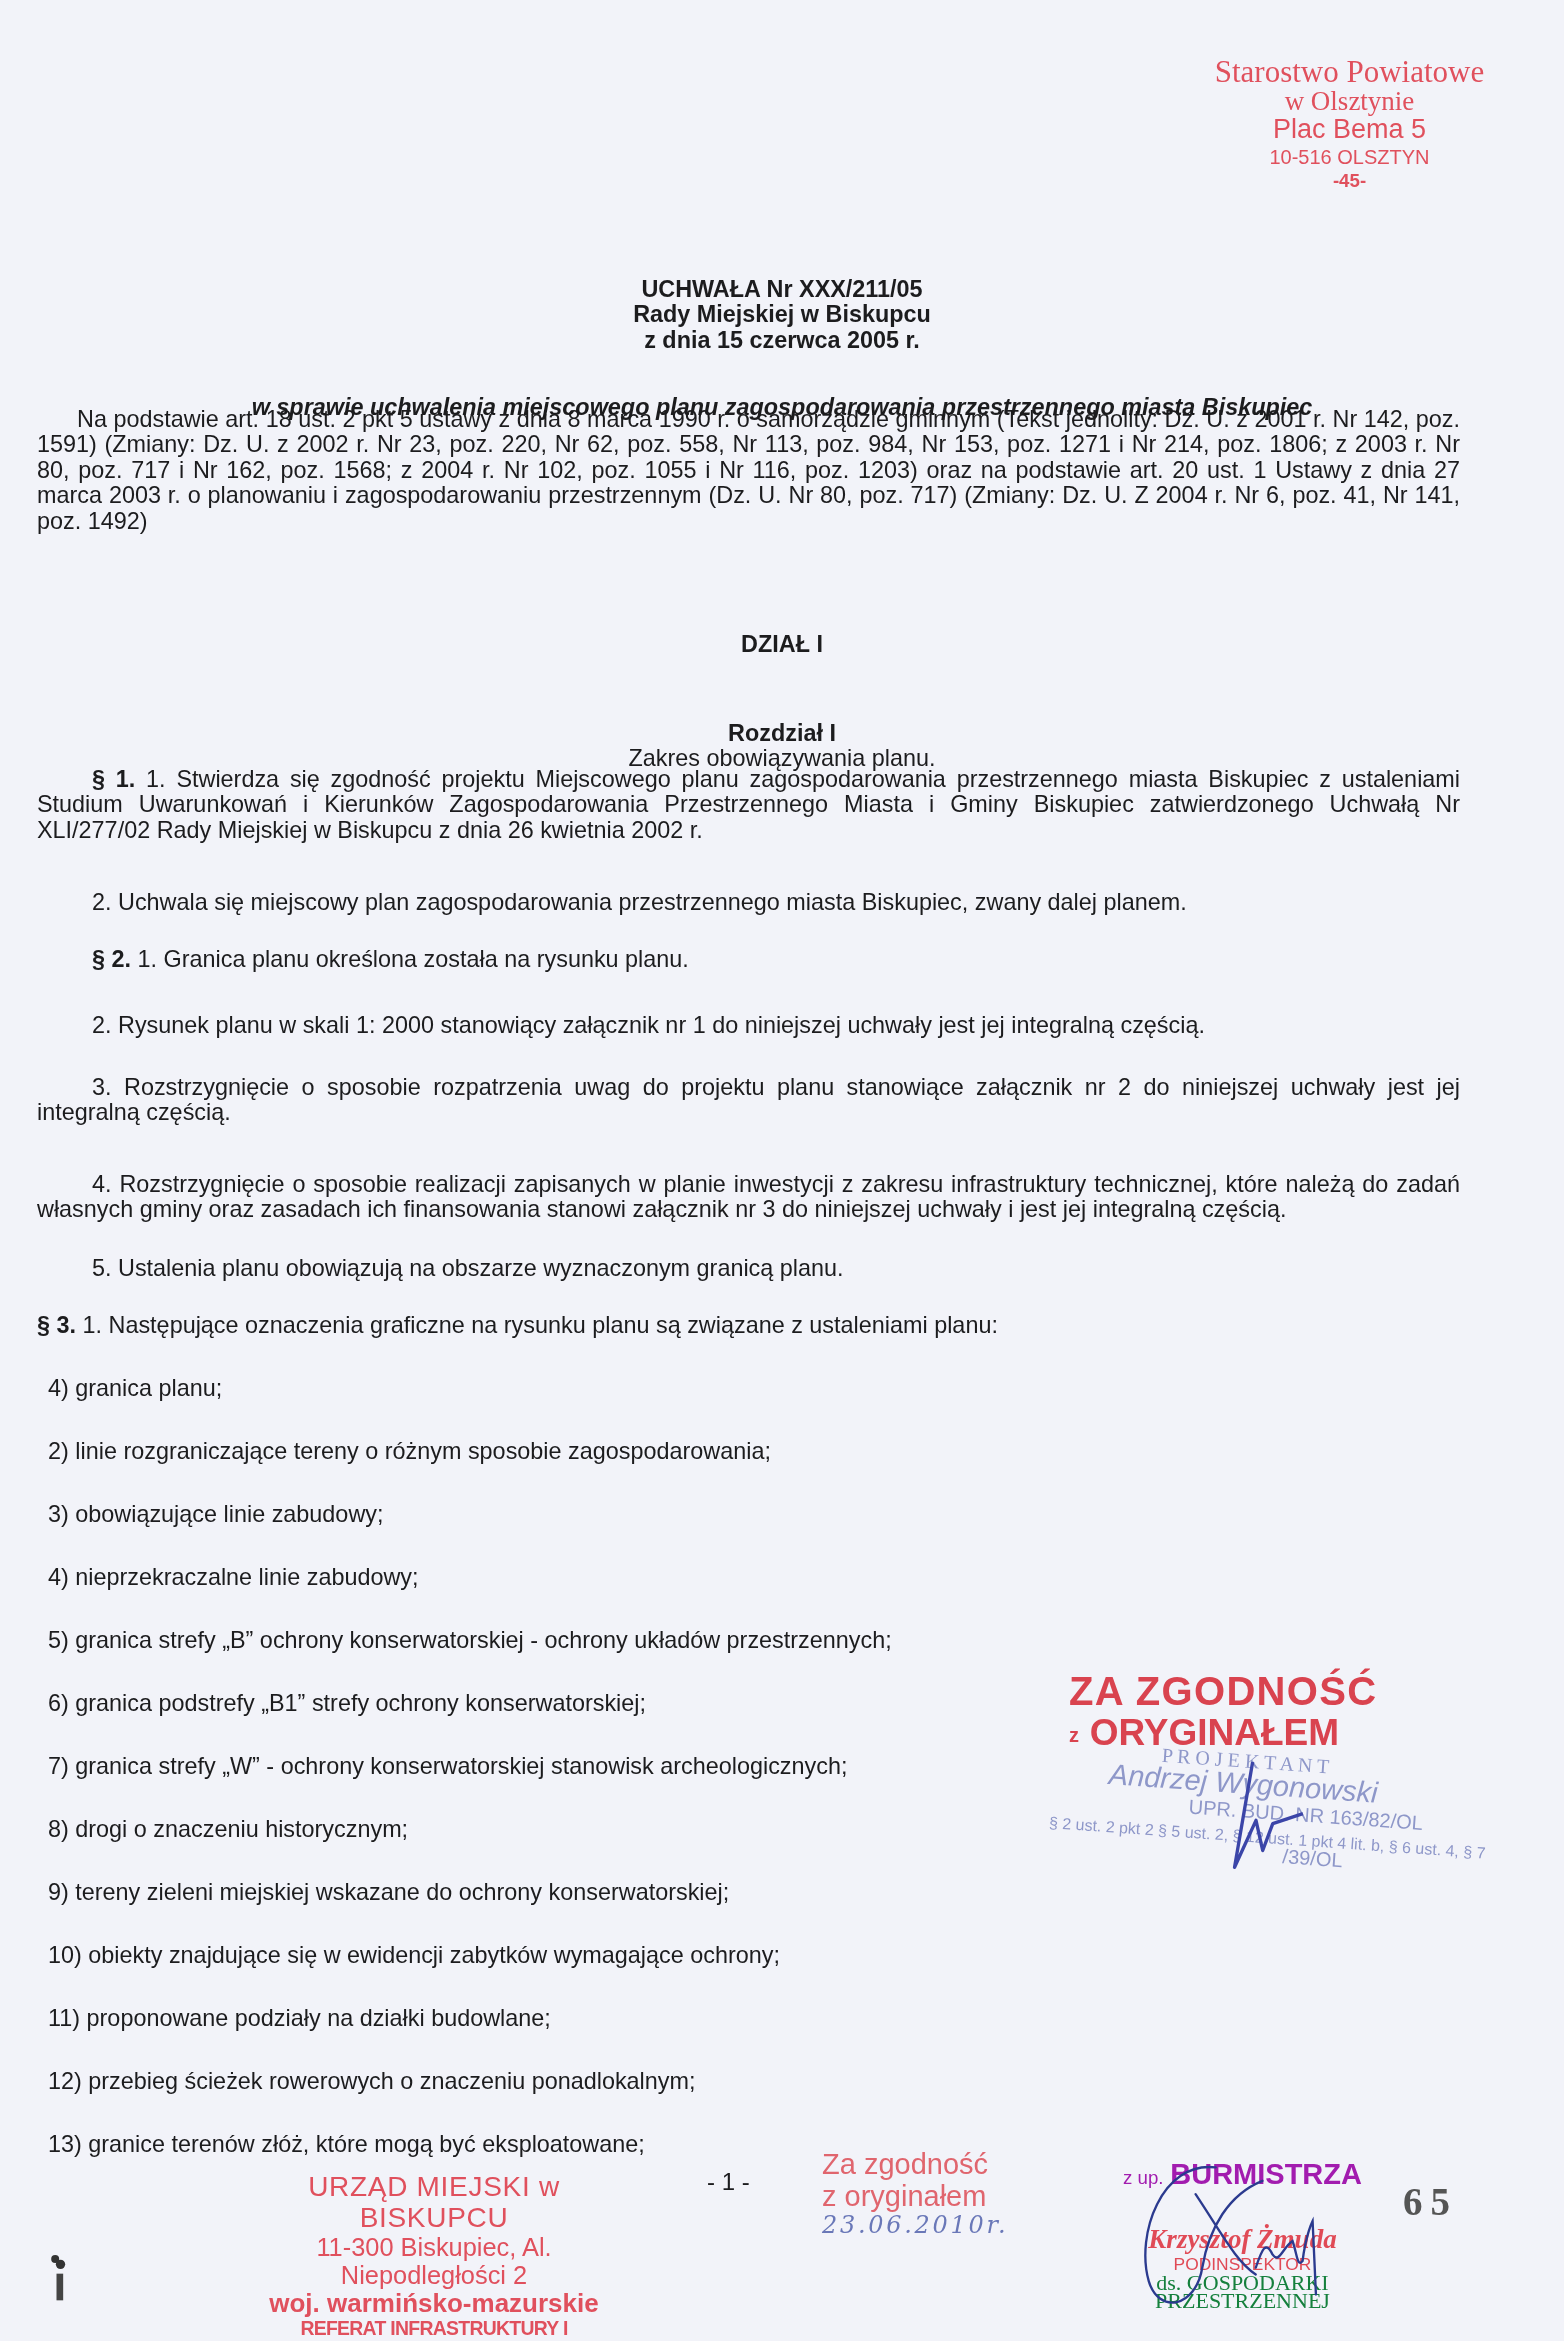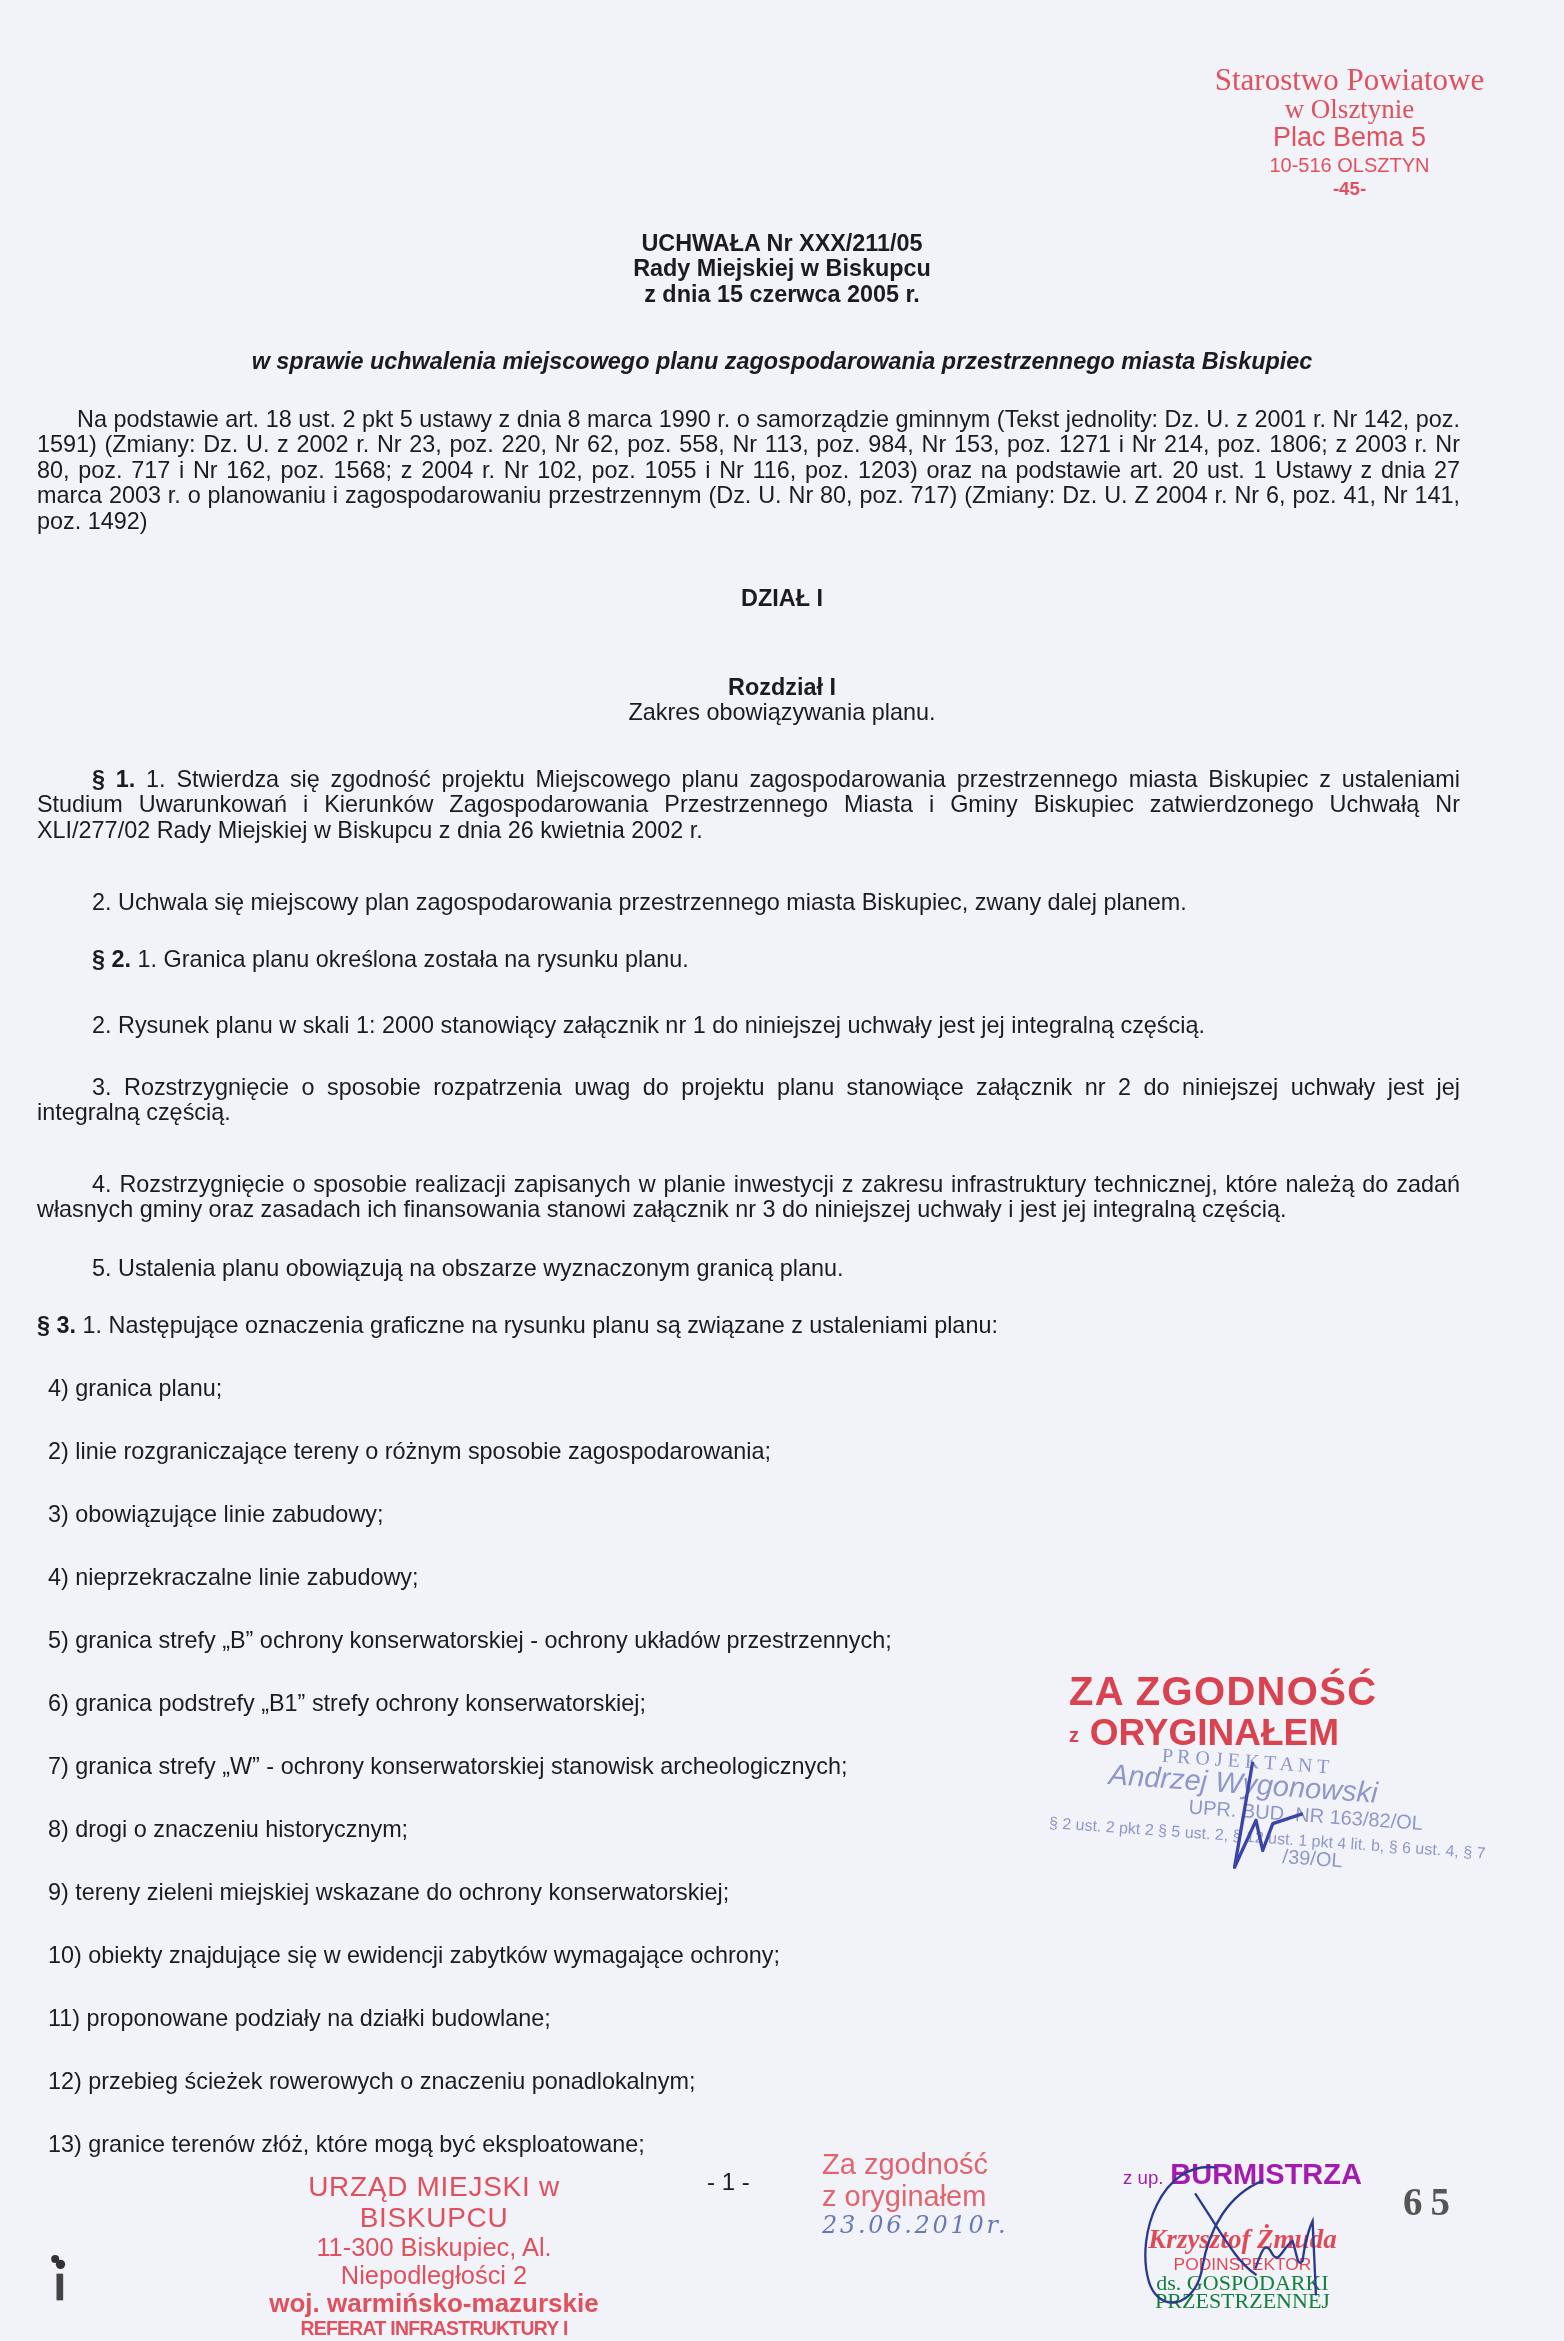--- a/index.html
+++ b/index.html
@@ -4,27 +4,27 @@
 <style>
   html, body { margin:0; padding:0; }
   body {
     width:1564px; height:2342px; position:relative; overflow:hidden;
     background:#f2f3f9;
     font-family:"Liberation Sans", sans-serif;
     color:#1c1c1e;
   }
   .abs { position:absolute; }
   .txt { font-size:23.4px; line-height:25.4px; }
-  .bold { font-weight:bold; }
+  .bold { font-weight:bold;margin-top:46px; }
   .center { text-align:center; }
   .justify { text-align:justify; text-align-last:left; }
 
   
   .stamp-red { color:#e0505d; }
-  .stamp-top { left:1176px; top:64px; width:347px; text-align:center; }
+  .stamp-top { left:1176px; top:56px; width:347px; text-align:center; }
   .stamp-top .l1 { font-family:"Liberation Serif", serif; font-size:31px; line-height:32px; }
   .stamp-top .l2 { font-family:"Liberation Serif", serif; font-size:27px; line-height:27px; }
   .stamp-top .l3 { font-size:27px; line-height:28px; }
   .stamp-top .l4 { font-size:20px; line-height:28px; }
   .stamp-top .l5 { font-size:18.7px; line-height:20px; font-weight:bold; }
 
   .stamp-zgodnosc { left:1069px; top:1670px; width:347px; }
   .stamp-zgodnosc .l1 { font-size:40px; line-height:43px; font-weight:bold; letter-spacing:1.3px; color:#d9434f; }
   .stamp-zgodnosc .l2 { font-size:37px; line-height:40px; font-weight:bold; color:#d9434f; }
   .stamp-zgodnosc .l2 .z { font-size:20px; margin-right:10.7px; vertical-align:middle; }

